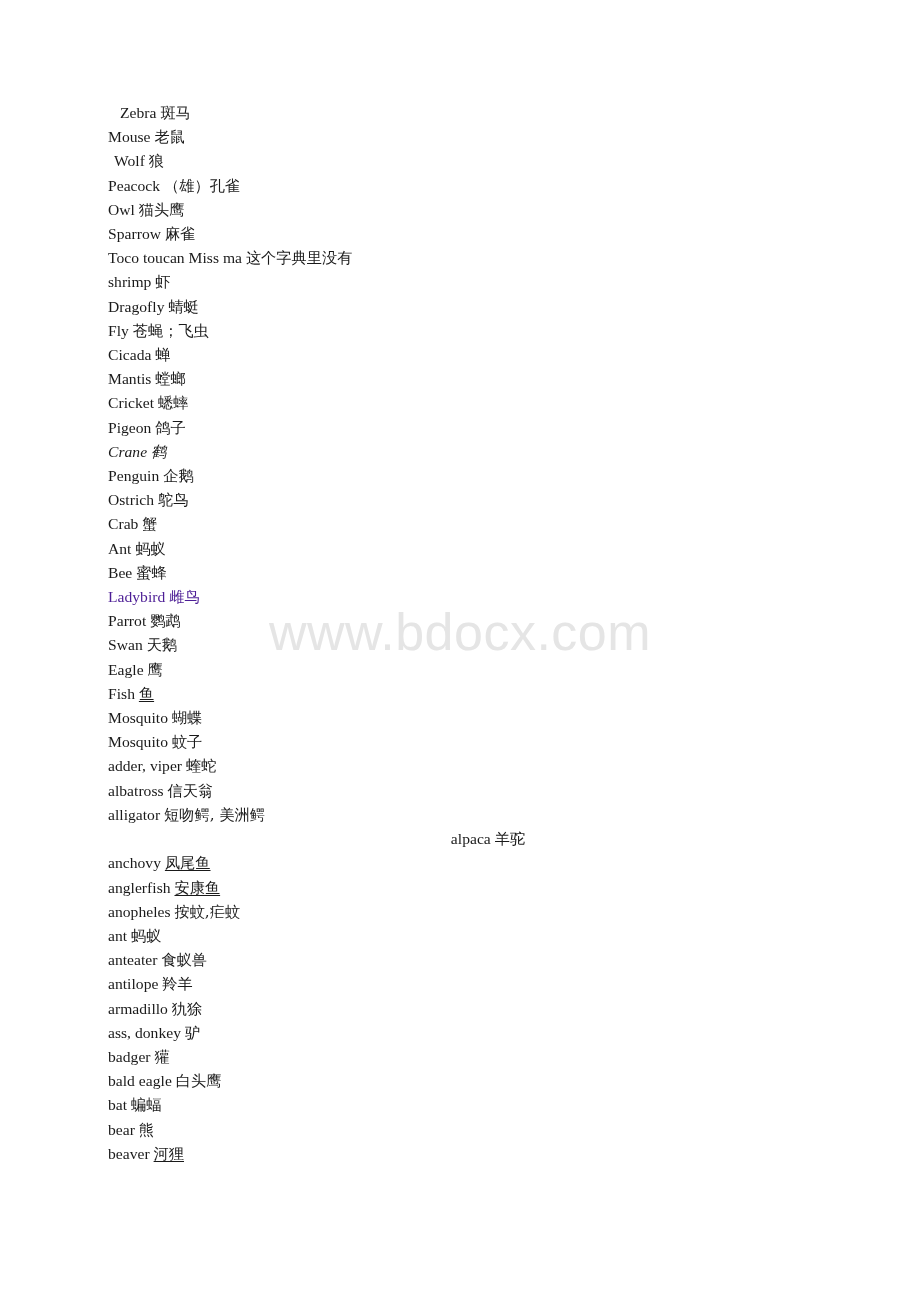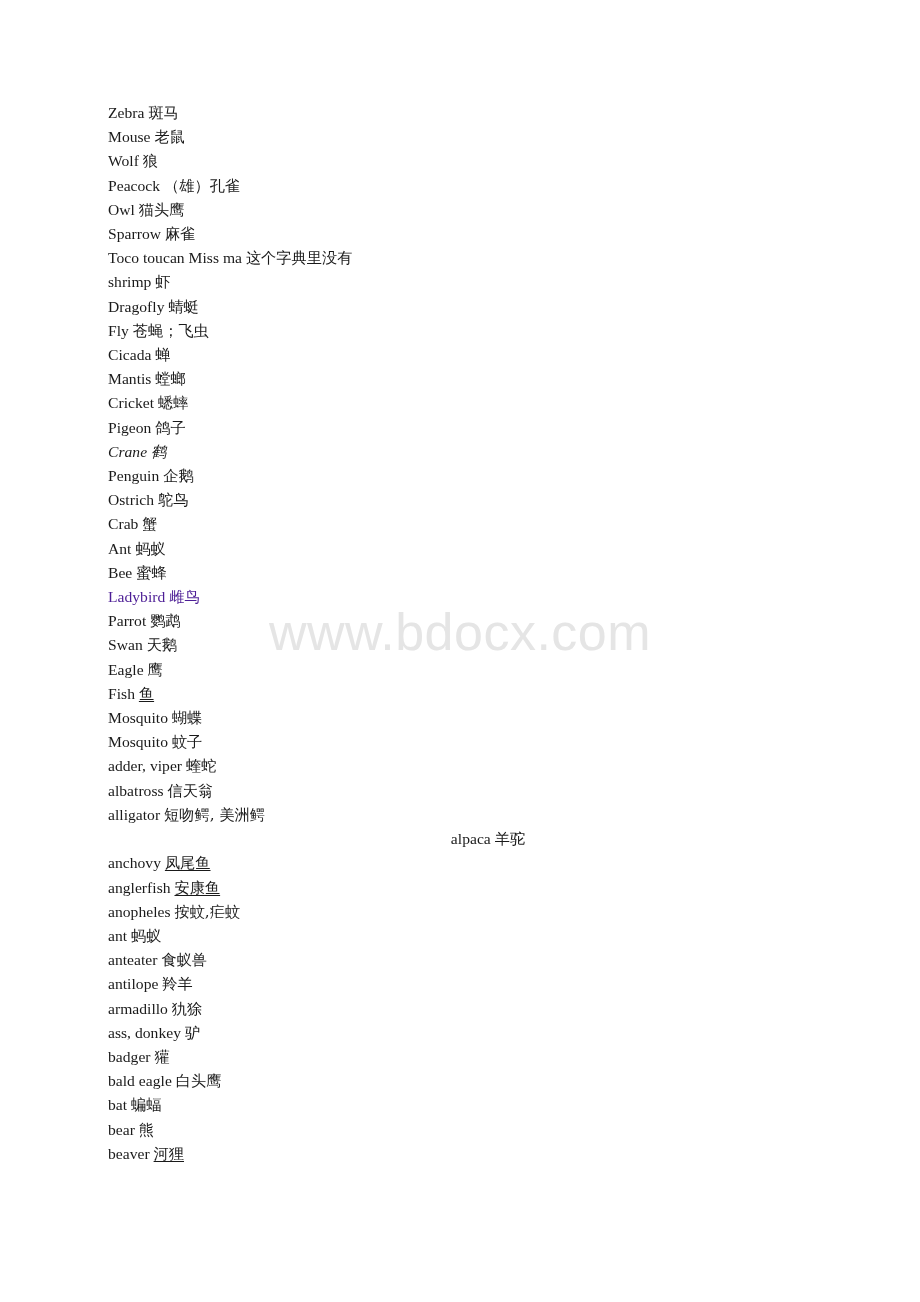--- a/index.html
+++ b/index.html
@@ -77,23 +77,23 @@
   }
 </style>
 </head>
 <body style="background: rgb(255, 255, 255);">
 
 <div id="document-page" style="background: rgb(255, 255, 255);">
 
   <div id="watermark" style="color: rgb(229, 229, 229);">www.bdocx.com</div>
 
   <div id="vocabulary-list">
-      <div class="entry-line" style="color: rgb(26, 26, 26);"><span class="term">Zebra </span><span class="gloss">斑马</span></div>
+      <div class="entry-line" style="color: rgb(26, 26, 26); margin-left: 12px;"><span class="term">Zebra </span><span class="gloss">斑马</span></div>
       <div class="entry-line" style="color: rgb(26, 26, 26);"><span class="term">Mouse </span><span class="gloss">老鼠</span></div>
-      <div class="entry-line" style="color: rgb(26, 26, 26);"><span class="term">Wolf </span><span class="gloss">狼</span></div>
+      <div class="entry-line" style="color: rgb(26, 26, 26); margin-left: 6px;"><span class="term">Wolf </span><span class="gloss">狼</span></div>
       <div class="entry-line" style="color: rgb(26, 26, 26);"><span class="term">Peacock </span><span class="gloss">（雄）孔雀</span></div>
       <div class="entry-line" style="color: rgb(26, 26, 26);"><span class="term">Owl </span><span class="gloss">猫头鹰</span></div>
       <div class="entry-line" style="color: rgb(26, 26, 26);"><span class="term">Sparrow </span><span class="gloss">麻雀</span></div>
       <div class="entry-line" style="color: rgb(26, 26, 26);"><span class="term">Toco toucan Miss ma </span><span class="gloss">这个字典里没有</span></div>
       <div class="entry-line" style="color: rgb(26, 26, 26);"><span class="term">shrimp </span><span class="gloss">虾</span></div>
       <div class="entry-line" style="color: rgb(26, 26, 26);"><span class="term">Dragofly </span><span class="gloss">蜻蜓</span></div>
       <div class="entry-line" style="color: rgb(26, 26, 26);"><span class="term">Fly </span><span class="gloss">苍蝇；飞虫</span></div>
       <div class="entry-line" style="color: rgb(26, 26, 26);"><span class="term">Cicada </span><span class="gloss">蝉</span></div>
       <div class="entry-line" style="color: rgb(26, 26, 26);"><span class="term">Mantis </span><span class="gloss">螳螂</span></div>
       <div class="entry-line" style="color: rgb(26, 26, 26);"><span class="term">Cricket </span><span class="gloss">蟋蟀</span></div>

